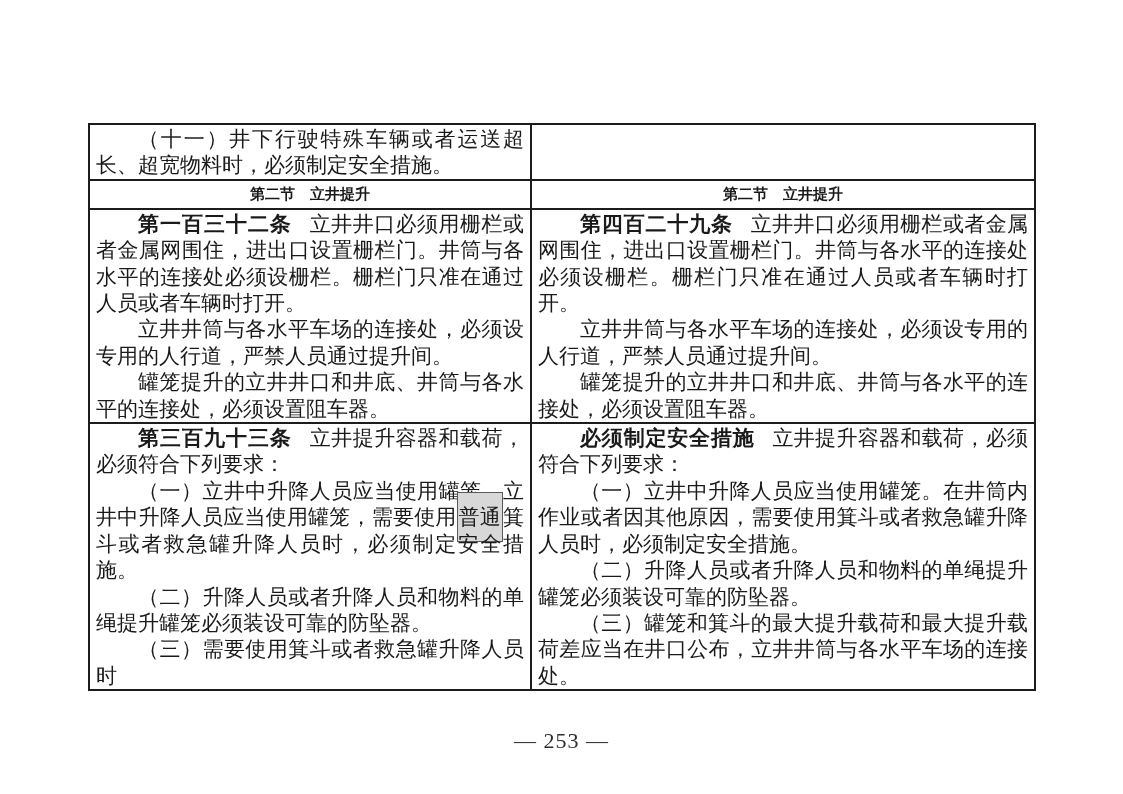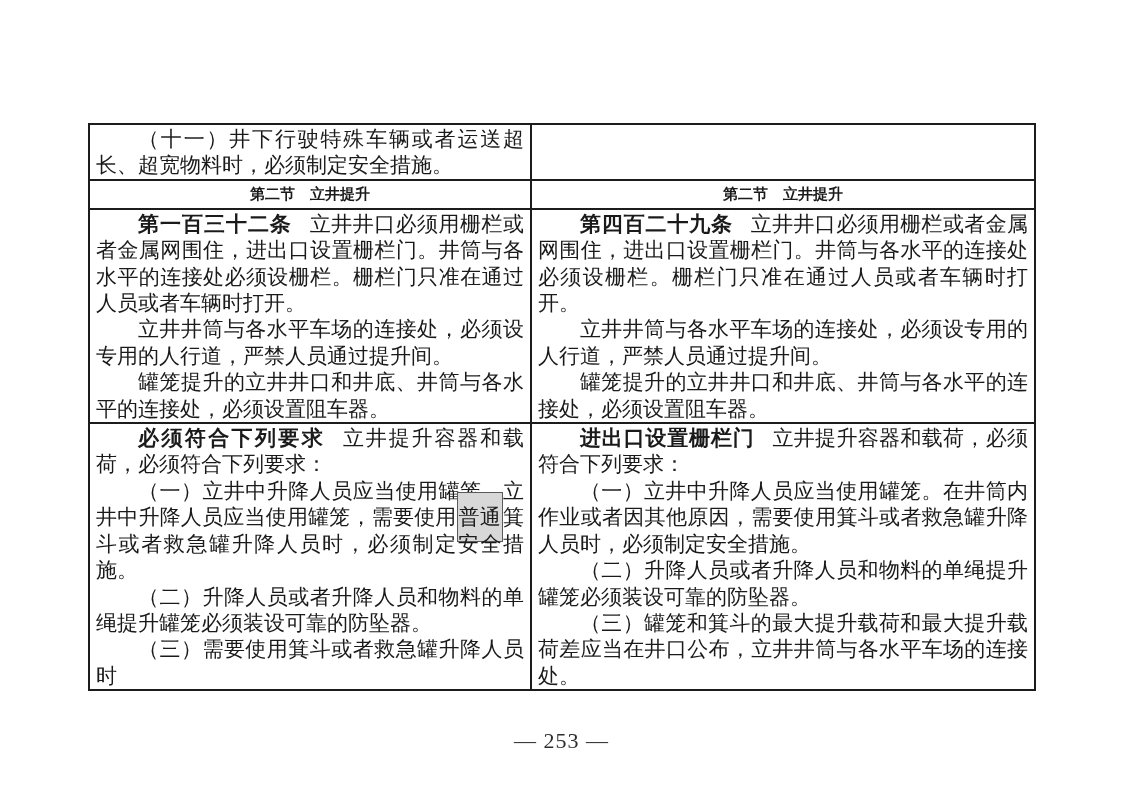--- a/index.html
+++ b/index.html
@@ -101,27 +101,27 @@
       </td>
       <td>
         <p class="para"><b class="lead">第四百二十九条</b><span>立井井口必须用栅栏或者金属网围住，进出口设置栅栏门。井筒与各水平的连接处必须设栅栏。栅栏门只准在通过人员或者车辆时打开。</span></p>
         <p class="para">立井井筒与各水平车场的连接处，必须设专用的人行道，严禁人员通过提升间。</p>
         <p class="para">罐笼提升的立井井口和井底、井筒与各水平的连接处，必须设置阻车器。</p>
       </td>
     </tr>
 
     <tr class="r4">
       <td>
-        <p class="para"><b class="lead">必须符合下列要求</b><span>立井提升容器和载荷，必须符合下列要求：</span></p>
+        <p class="para"><b class="lead">第三百九十三条</b><span>立井提升容器和载荷，必须符合下列要求：</span></p>
         <p class="para"><span>（一）立井中升降人员应当使用罐笼。立井中升降人员应当使用罐笼，需要使用</span><span class="hl">普通</span><span>箕斗或者救急罐升降人员时，必须制定安全措施。</span></p>
         <p class="para">（二）升降人员或者升降人员和物料的单绳提升罐笼必须装设可靠的防坠器。</p>
         <p class="para">（三）需要使用箕斗或者救急罐升降人员时</p>
       </td>
       <td>
-        <p class="para"><b class="lead">进出口设置栅栏门</b><span>立井提升容器和载荷，必须符合下列要求：</span></p>
+        <p class="para"><b class="lead">必须制定安全措施</b><span>立井提升容器和载荷，必须符合下列要求：</span></p>
         <p class="para">（一）立井中升降人员应当使用罐笼。在井筒内作业或者因其他原因，需要使用箕斗或者救急罐升降人员时，必须制定安全措施。</p>
         <p class="para">（二）升降人员或者升降人员和物料的单绳提升罐笼必须装设可靠的防坠器。</p>
         <p class="para">（三）罐笼和箕斗的最大提升载荷和最大提升载荷差应当在井口公布，立井井筒与各水平车场的连接处。</p>
       </td>
     </tr>
   </tbody>
     </table>
 
   <div class="pageno">— 253 —</div>
 

